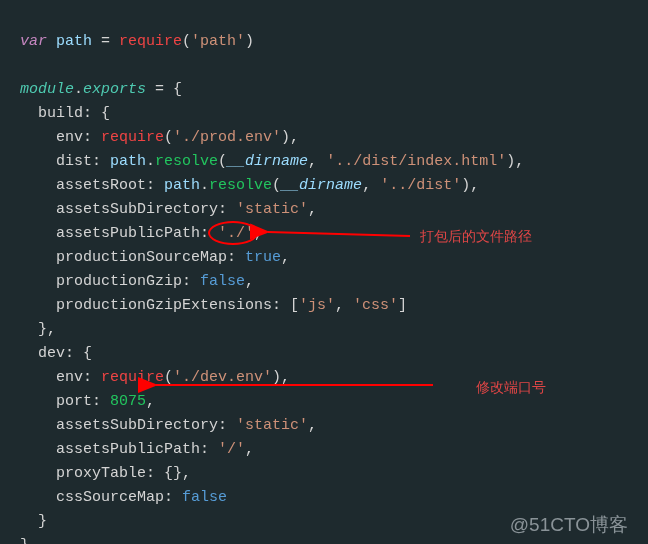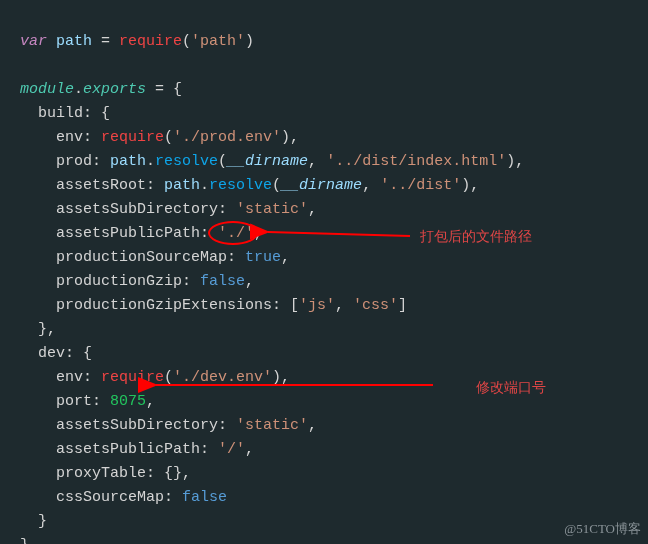--- a/index.html
+++ b/index.html
@@ -22,57 +22,57 @@
   .var { color: #9cdcfe; }
   .prop { color: #d4d4d4; text-align: center; }
   .func { color: #ef4444; }
   .str { color: #ce9178; }
   .punc { color: #d4d4d4; }
   .param { color: #9cdcfe; font-style: italic; }
   .mod { color: #4ec9b0; font-style: italic; margin-top: 16px; }
   .obj { color: #9cdcfe; }
   .bool { color: #569cd6; }
   .num { color: #22c55e; }
-  .method { color: #0ea5e9; text-align: center; }
+  .method { color: #22c55e; text-align: center; }
   .ellipse {
     position: absolute;
     border: 2px solid #ff0000;
     border-radius: 50%;
     pointer-events: none;
   }
   .annotation {
     position: absolute;
     color: #e04646;
     font-family: "Microsoft YaHei", sans-serif;
     font-size: 14px;
   }
   .watermark {
     position: absolute;
     bottom: 4px;
-    right: 7px;
+    right: 20px;
     color: #8a9398;
-    font-family: Liberation Serif, serif;
-    font-size: 13px;
+    font-family: Liberation Sans, sans-serif;
+    font-size: 19px;
   }
   svg.arrow {
     position: absolute;
     pointer-events: none;
     overflow: visible;
   }
 </style>
 </head>
 <body>
 
 <div class="code">
 <span><span class="kw">var</span> <span class="var">path</span><span class="punc"> = </span><span class="func">require</span><span class="punc">(</span><span class="str">'path'</span><span class="punc">)</span></span>
 
 <span><span class="mod">module</span><span class="punc">.</span><span class="mod">exports</span><span class="punc"> = {</span></span>
 <span>  <span class="prop">build: {</span></span>
 <span>    <span class="prop">env: </span><span class="func">require</span><span class="punc">(</span><span class="str">'./prod.env'</span><span class="punc">),</span></span>
-<span>    <span class="prop">prod: </span><span class="obj">path</span><span class="punc">.</span><span class="method">resolve</span><span class="punc">(</span><span class="param">__dirname</span><span class="punc">, </span><span class="str">'../dist/index.html'</span><span class="punc">),</span></span>
+<span>    <span class="prop">dist: </span><span class="obj">path</span><span class="punc">.</span><span class="method">resolve</span><span class="punc">(</span><span class="param">__dirname</span><span class="punc">, </span><span class="str">'../dist/index.html'</span><span class="punc">),</span></span>
 <span>    <span class="prop">assetsRoot: </span><span class="obj">path</span><span class="punc">.</span><span class="method">resolve</span><span class="punc">(</span><span class="param">__dirname</span><span class="punc">, </span><span class="str">'../dist'</span><span class="punc">),</span></span>
 <span>    <span class="prop">assetsSubDirectory: </span><span class="str">'static'</span><span class="punc">,</span></span>
 <span>    <span class="prop">assetsPublicPath:</span><span> </span><span class="str">'./'</span><span class="punc">,</span></span>
 <span>    <span class="prop">productionSourceMap: </span><span class="bool">true</span><span class="punc">,</span></span>
 <span>    <span class="prop">productionGzip: </span><span class="bool">false</span><span class="punc">,</span></span>
 <span>    <span class="prop">productionGzipExtensions: [</span><span class="str">'js'</span><span class="punc">, </span><span class="str">'css'</span><span class="punc">]</span></span>
 <span>  <span class="punc">},</span></span>
 <span>  <span class="prop">dev: {</span></span>
 <span>    <span class="prop">env: </span><span class="func">require</span><span class="punc">(</span><span class="str">'./dev.env'</span><span class="punc">),</span></span>
 <span>    <span class="prop">port: </span><span class="num">8075</span><span class="punc">,</span></span>

